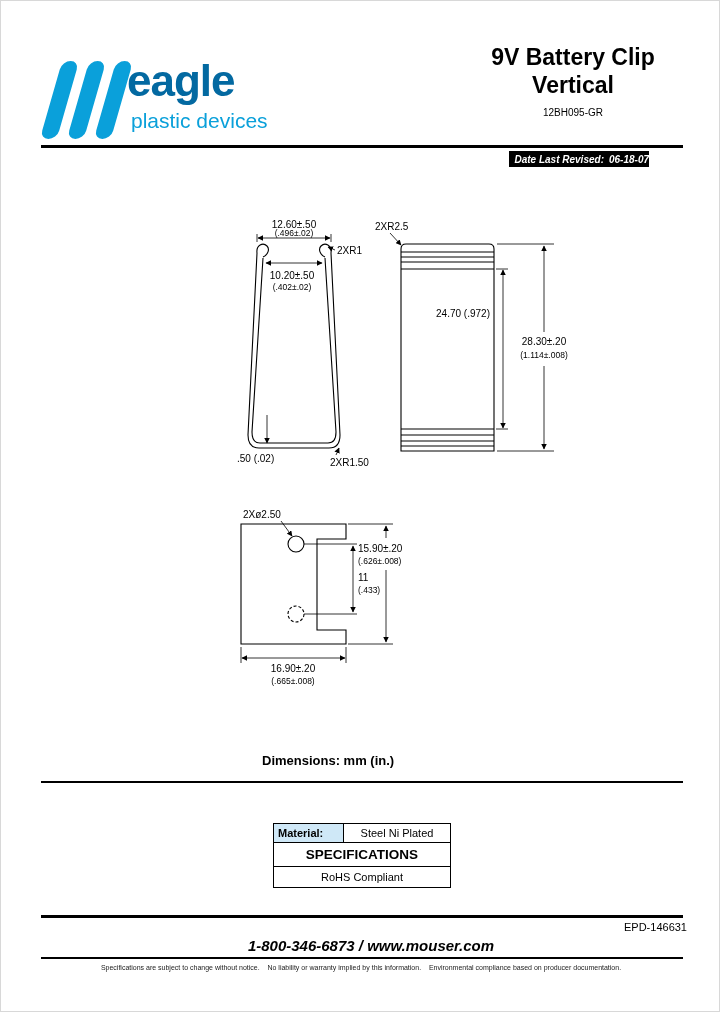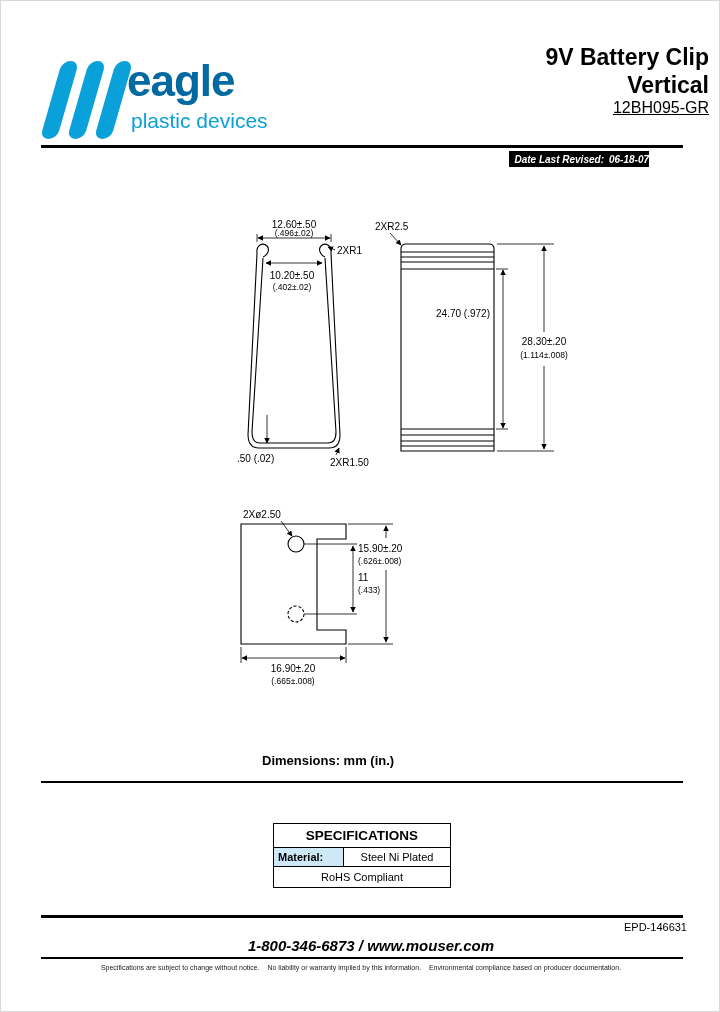--- a/index.html
+++ b/index.html
@@ -9,23 +9,23 @@
   .abs { position:absolute; }
 
   
   .logo-bars { left:50px; top:60px; display:flex; gap:10px; }
   .logo-bar { width:17px; height:78px; background:#0aa0da; border-radius:9px;
               transform:skewX(-16deg); }
   .logo-word { left:126px; top:58px; font-size:44px; font-weight:bold;
                color:#0369a1; letter-spacing:-1px; line-height:1; }
   .logo-tag { left:130px; top:108px; font-size:21px; color:#0aa0da; }
 
-  .title-block { left:436px; top:42px; width:272px; text-align:right; }
+  .title-block { left:436px; top:42px; width:272px; text-align:center; }
   .title-line { font-size:23px; font-weight:bold; line-height:28px; }
-  .part-number { font-size:16px; margin-top:0;text-decoration:underline; }
+  .part-number { font-size:10px; margin-top:8px; }
 
   .rule { background:#000; }
   .date-box { left:508px; top:150px; width:140px; height:16px; background:#000;
               color:#fff; font-size:10px; font-style:italic; font-weight:bold;
               display:flex; align-items:center; justify-content:flex-end; gap:5px; }
 
   
   .drawing-svg { left:0; top:0; }
   .outline { fill:none; stroke:#000; stroke-width:1.1; }
   .thin    { fill:none; stroke:#000; stroke-width:0.8; }
@@ -168,25 +168,25 @@
     </g>
   </svg>
 
   <div class="abs dims-note">Dimensions: mm (in.)</div>
 
   <div class="abs rule" style="left:40px; top:780px; width:642px; height:2px;"></div>
 
   <table class="abs spec-table">
     <tbody>
       <tr>
-        <th class="spec-title" colspan="2">SPECIFICATIONS</th>
+        <td class="spec-label">Material:</td>
+        <td class="spec-value">Steel Ni Plated</td>
       </tr>
       <tr>
-        <td class="spec-label">Material:</td>
-        <td class="spec-value">Steel Ni Plated</td>
+        <th class="spec-title" colspan="2">SPECIFICATIONS</th>
       </tr>
       <tr>
         <td class="spec-rohs" colspan="2">RoHS Compliant</td>
       </tr>
     </tbody>
   </table>
 
   <div class="abs rule" style="left:40px; top:914px; width:642px; height:3px;"></div>
 
   <div class="abs foot-contact">1-800-346-6873 / www.mouser.com</div>

